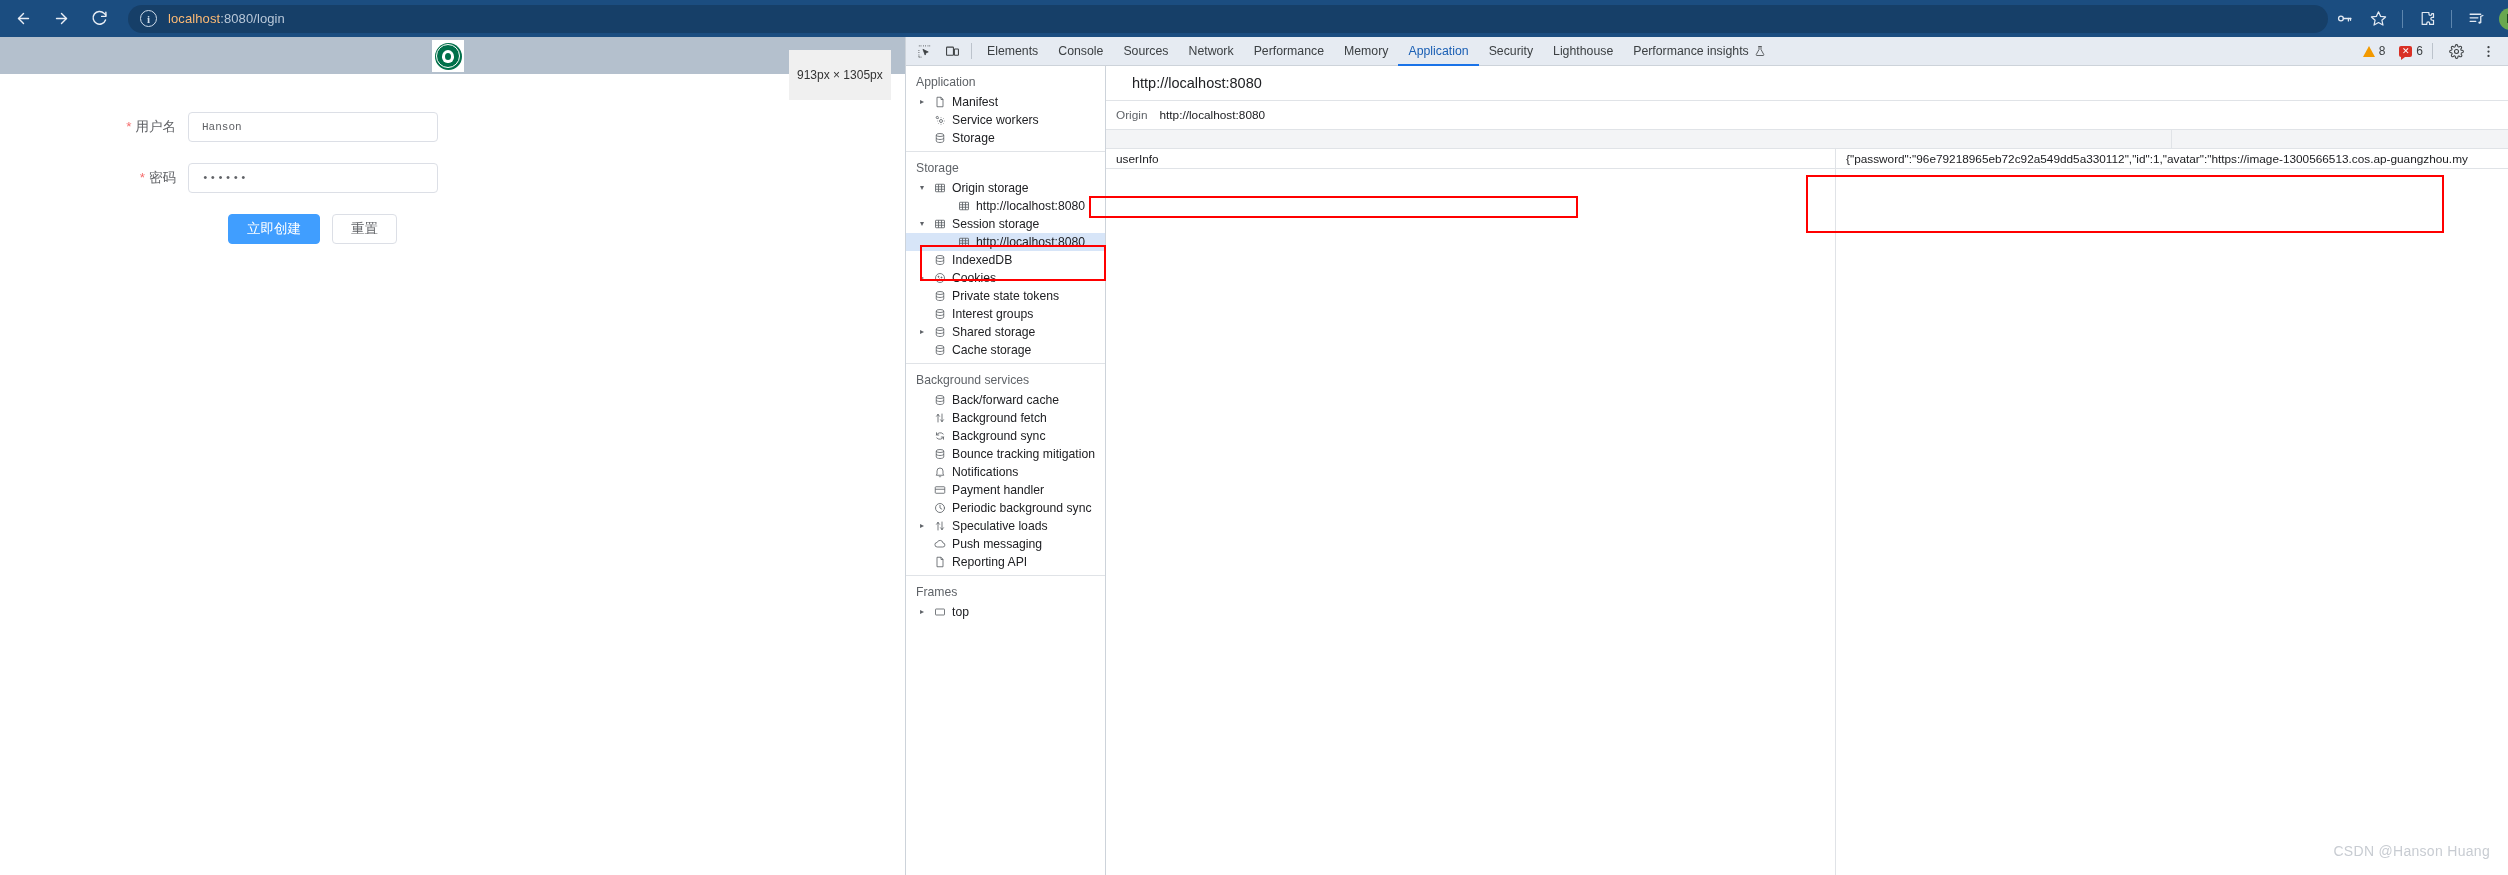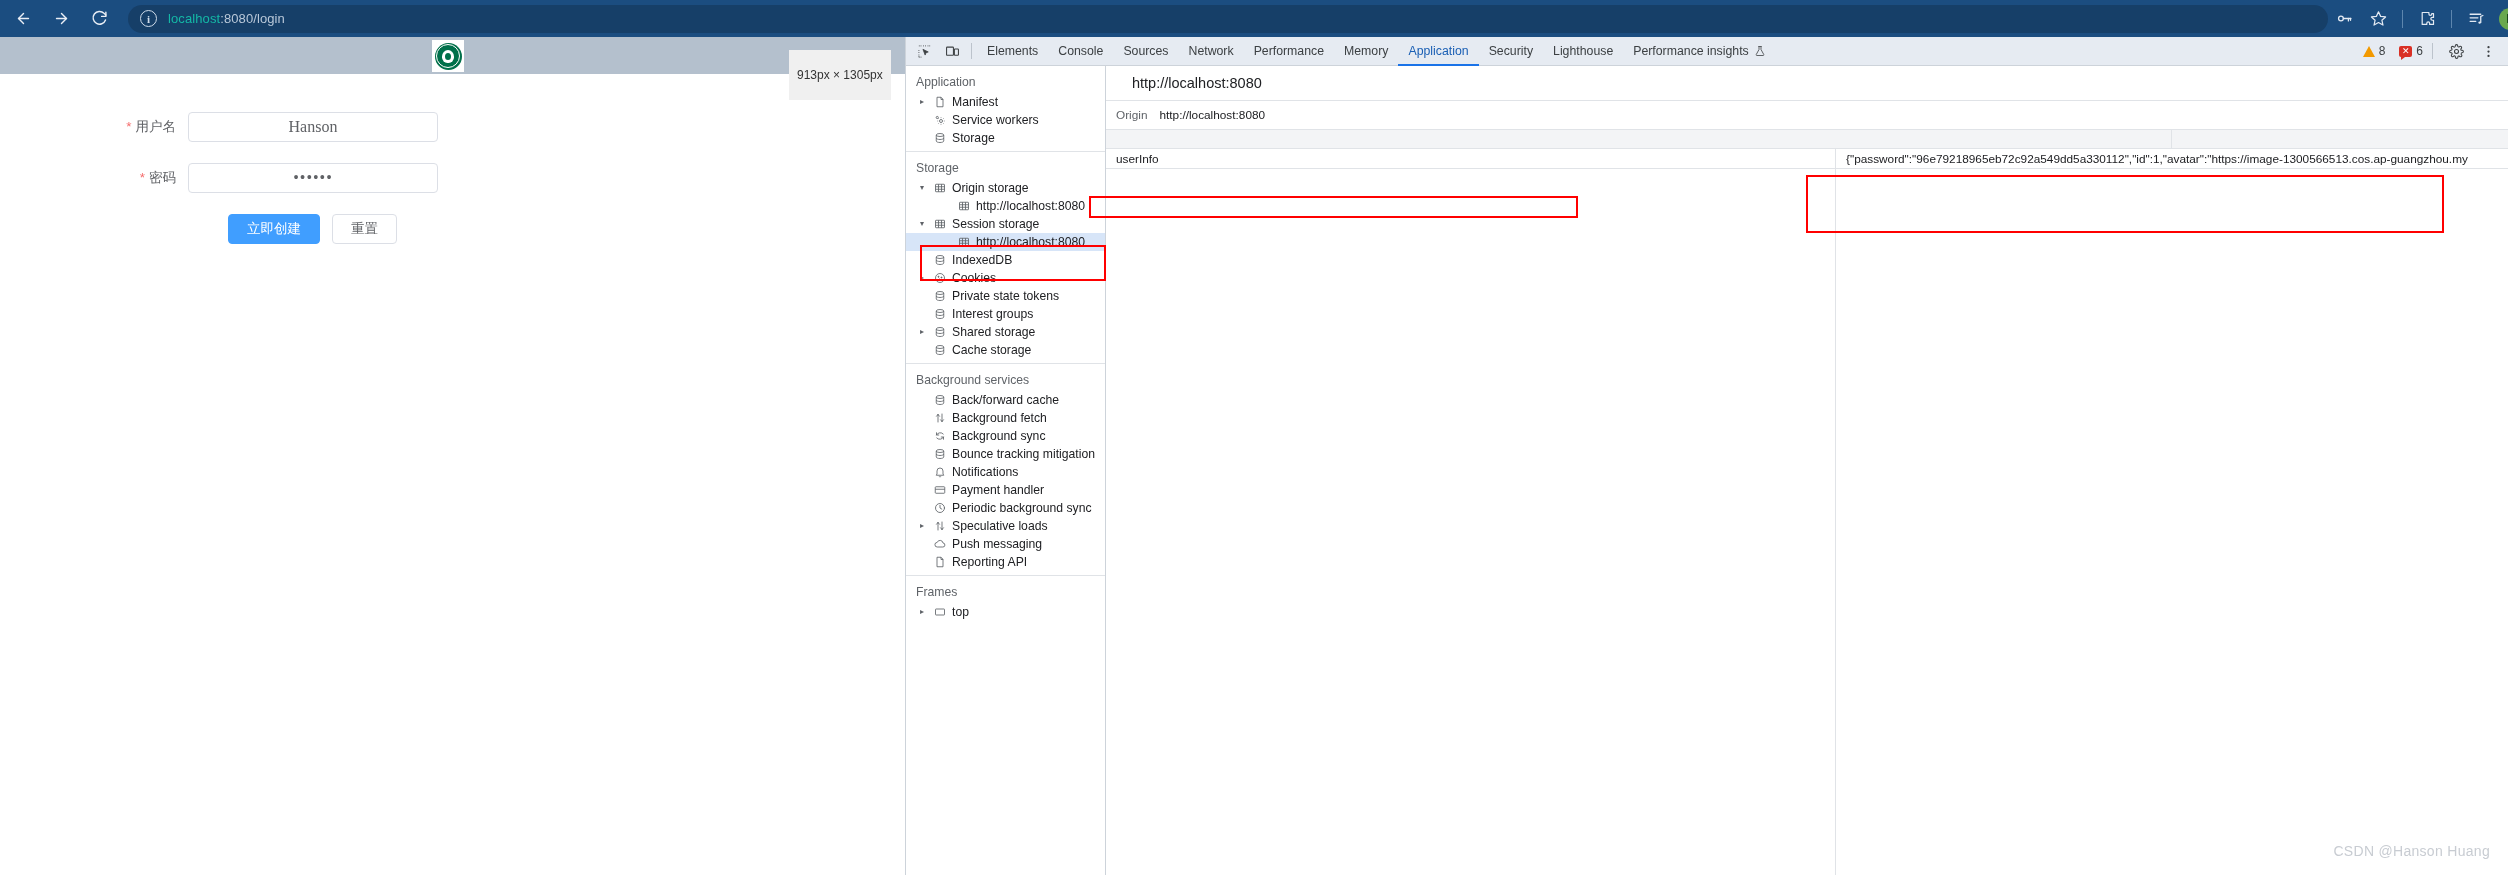--- a/index.html
+++ b/index.html
@@ -30,21 +30,21 @@
     color: #dfe7f0; font-size: 13px;
   }
   .omnibox .site-info {
     width: 17px; height: 17px; border-radius: 50%;
     border: 1.6px solid #cfdcea; color: #cfdcea;
     display: flex; align-items: center; justify-content: center;
     font-size: 11px; font-weight: bold; margin-right: 11px; flex: 0 0 auto;
     font-family: "Liberation Serif", serif;
   }
   .omnibox .url { white-space: nowrap; letter-spacing: .1px; }
-  .omnibox .url .host { color: #14b8a6; }
+  .omnibox .url .host { color: #fdba74; }
   .omnibox .url .path { color: #b9c8d9; }
   .omni-right { margin-left: auto; display: flex; align-items: center; gap: 2px; padding-right: 8px; }
   .chrome-icon {
     width: 32px; height: 30px; display: flex; align-items: center; justify-content: center;
     color: #e3eaf3;
   }
   .chrome-sep { width: 1px; height: 18px; background: #5d86ae; margin: 0 6px; }
   .avatar-circle {
     width: 22px; height: 22px; border-radius: 50%; background: #6aa84f;
     color: #183f1a; font-size: 12px; display: flex; align-items: center; justify-content: center;
@@ -86,24 +86,23 @@
 
   .login-form { padding-top: 38px; }
   .form-row { display: flex; align-items: center; margin-bottom: 21px; }
   .form-label {
     width: 188px; text-align: right; padding-right: 12px;
     font-size: 13.5px; color: #606266;
   }
   .req-star { color: #f56c6c; margin-right: 4px; }
   .form-input {
     width: 250px; height: 30px; border: 1px solid #dcdfe6; border-radius: 4px;
-    background: #fff; font-size: 16px; color: #606266;
+    background: #fff; font-size: 11px; color: #606266;
     padding: 0 13px; outline: none;
-    font-family: Liberation Serif, serif;
-    text-align: center;
+    font-family: Liberation Mono, monospace;
   }
   .form-input::placeholder { color: #c0c4cc; }
   .btn-row { display: flex; gap: 12px; padding-left: 200px; margin-top: 4px; }
   .btn {
     height: 30px; border-radius: 4px; font-size: 13.5px;
     padding: 0 18px; cursor: pointer; border: 1px solid transparent;
     font-family: "Liberation Sans", sans-serif;
   }
   .btn-primary { background: #409eff; color: #fff; border-color: #409eff; margin-left: 28px; }
   .btn-default { background: #fff; color: #606266; border-color: #dcdfe6; }

